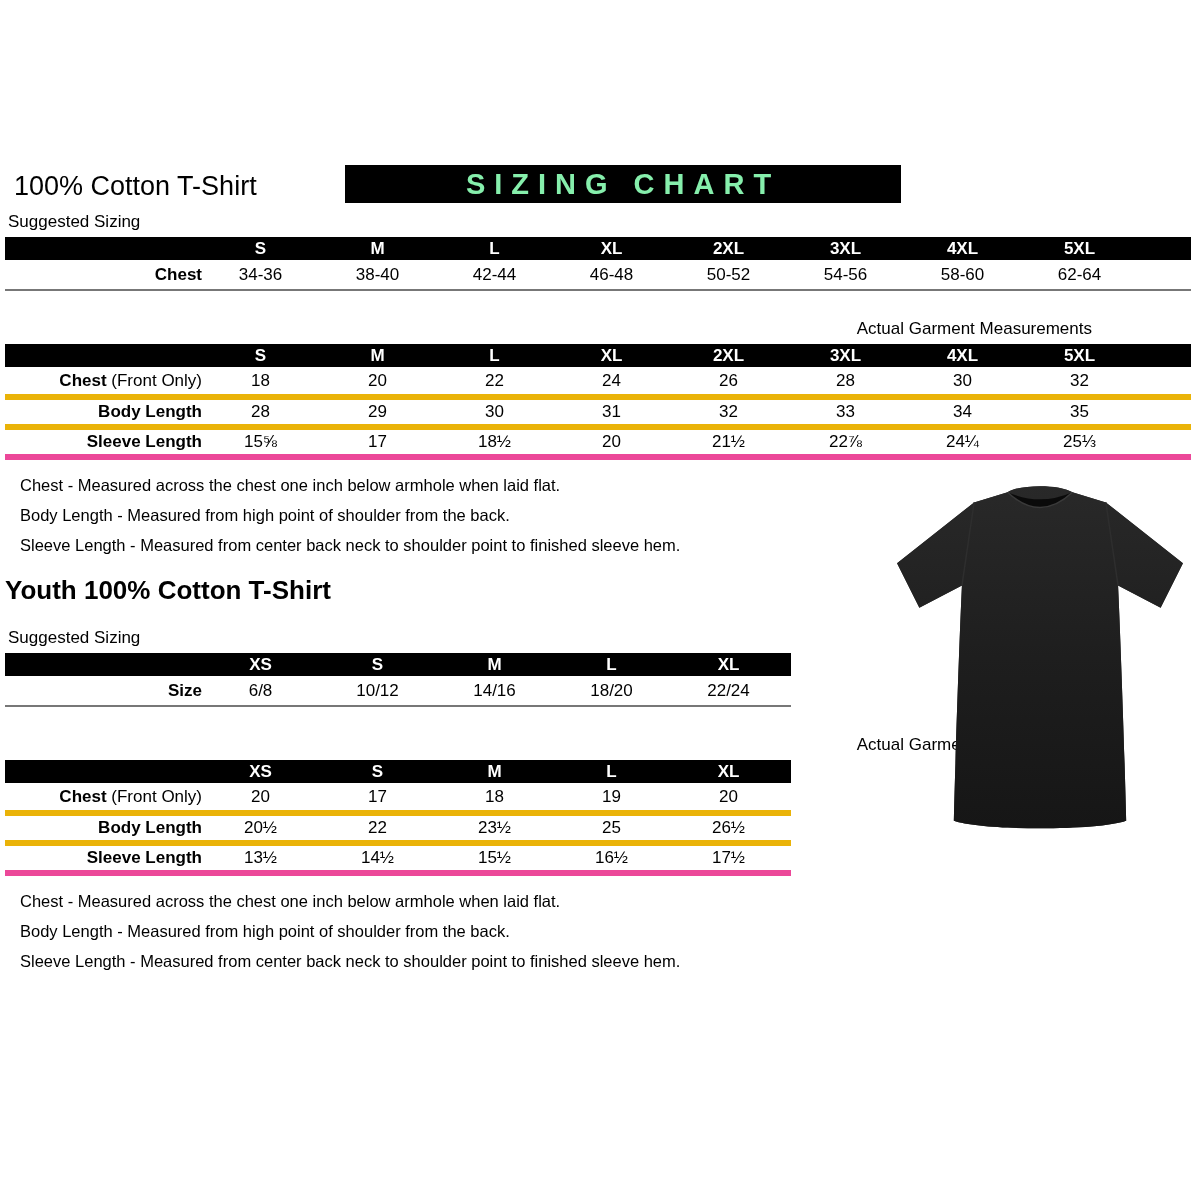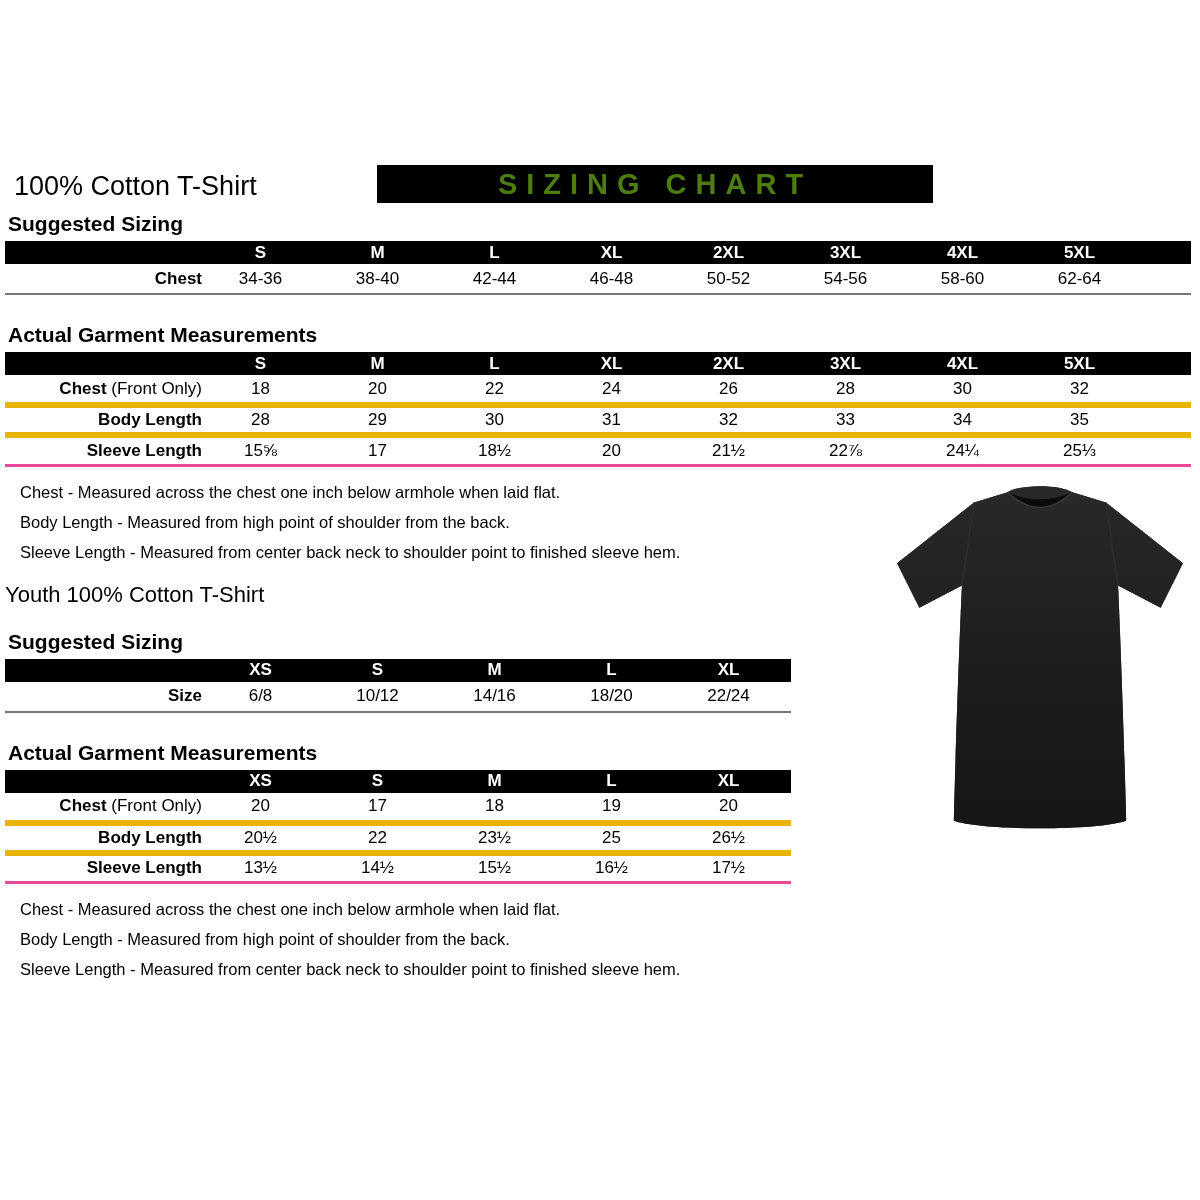--- a/index.html
+++ b/index.html
@@ -11,52 +11,52 @@
     position:relative;
     overflow:hidden;
   }
   .page { position:relative; width:1092px; height:1200px; padding-top:166px; }
 
   .header-row { position:relative; height:40px; margin-left:14px; margin-bottom:6px; }
   .adult-title { font-size:27px; font-weight:500; line-height:40px; }
   .banner {
     position:absolute; left:331px; top:-1px;
     width:556px; height:38px;
-    background:#000; color:#4d7c0f;
+    background:#000; color:#86efac;
     font-size:29px; font-weight:700; letter-spacing:9px;
-    text-align:center; line-height:38px;margin-left:32px;
-  }
-
-  .section-label { font-size:21px; margin:4px 0 5px 8px;font-weight:bold; }
+    text-align:center; line-height:38px;
+  }
+
+  .section-label { font-size:17px; margin:4px 0 5px 8px; }
 
   table.size-table { border-collapse:collapse; table-layout:fixed; margin-left:5px; }
   table.adult { width:1186px; }
   table.youth { width:786px; }
   col.c-lbl { width:197px; }
   col.c-val { width:117px; }
   .size-table th {
     background:#000; color:#fff;
     font-size:17px; font-weight:700;
     height:23px; text-align:center; padding:0;
   }
   .size-table td {
     font-size:17px; text-align:center; height:30px; padding:0;
   }
   .size-table td.lbl, .size-table th.lbl { text-align:right; padding-left:14px; }
   .size-table .bold { font-weight:700; }
   .size-table tbody tr { border-bottom:6px solid #eab308; }
-  .size-table.actual tbody tr:last-child { border-bottom:3px solid #ec4899; }
+  .size-table.actual tbody tr:last-child { border-bottom:6px solid #ec4899; }
   .size-table.suggested tbody tr:last-child { border-bottom:2px solid #777; }
 
   .notes { margin:16px 0 0 20px; }
   .note-line { font-size:16.5px; margin-bottom:11px; }
 
-  .youth-title { font-size:22px; font-weight:400; margin:20px 0 12px 5px; }
+  .youth-title { font-size:26px; font-weight:700; margin:20px 0 12px 5px; }
   .gap-sm { margin-top:22px; }
-  .gap-md { margin-top:28px; }
+  .gap-md { margin-top:28px;text-align:right; }
 
   .tshirt {
     position:absolute; left:893px; top:476px;
     width:294px; height:362px;
   }
 </style>
 </head>
 <body>
 
 <div class="page">

